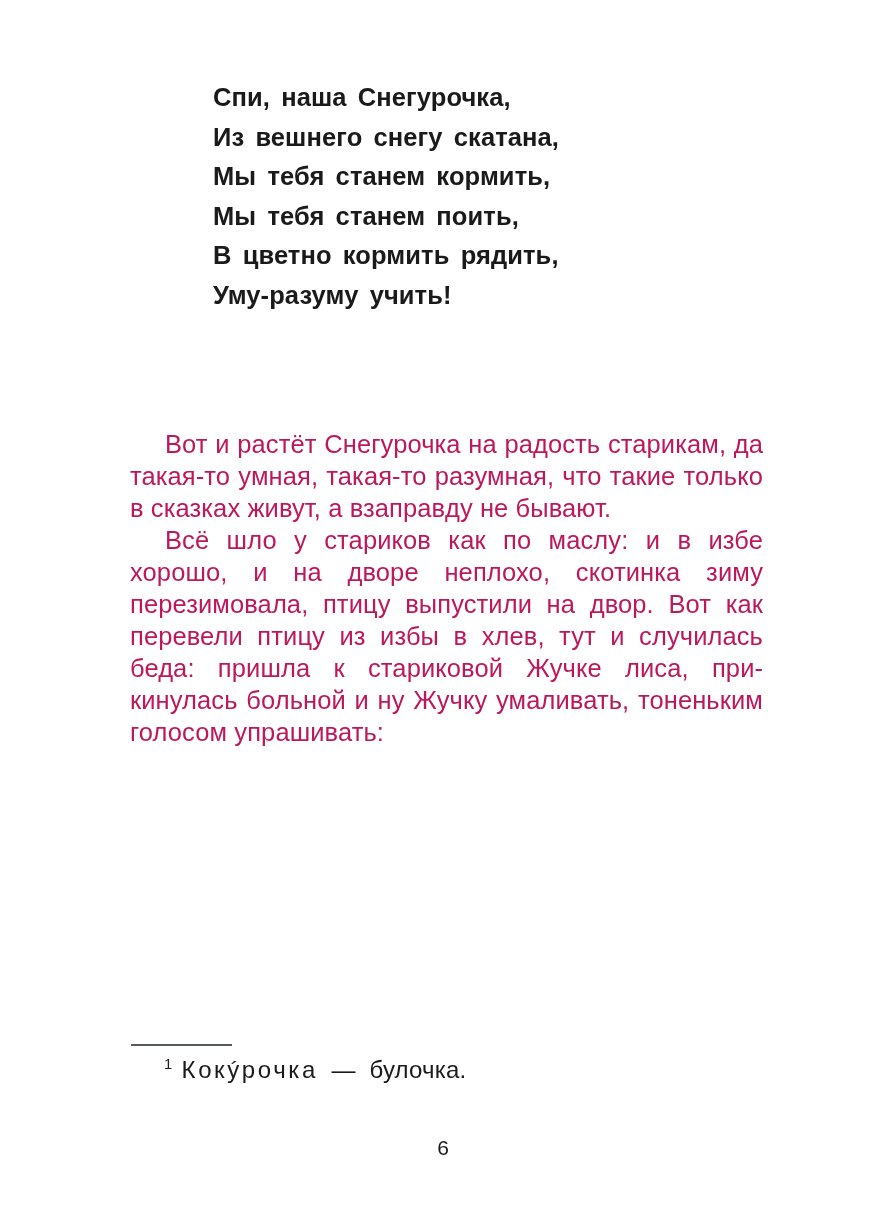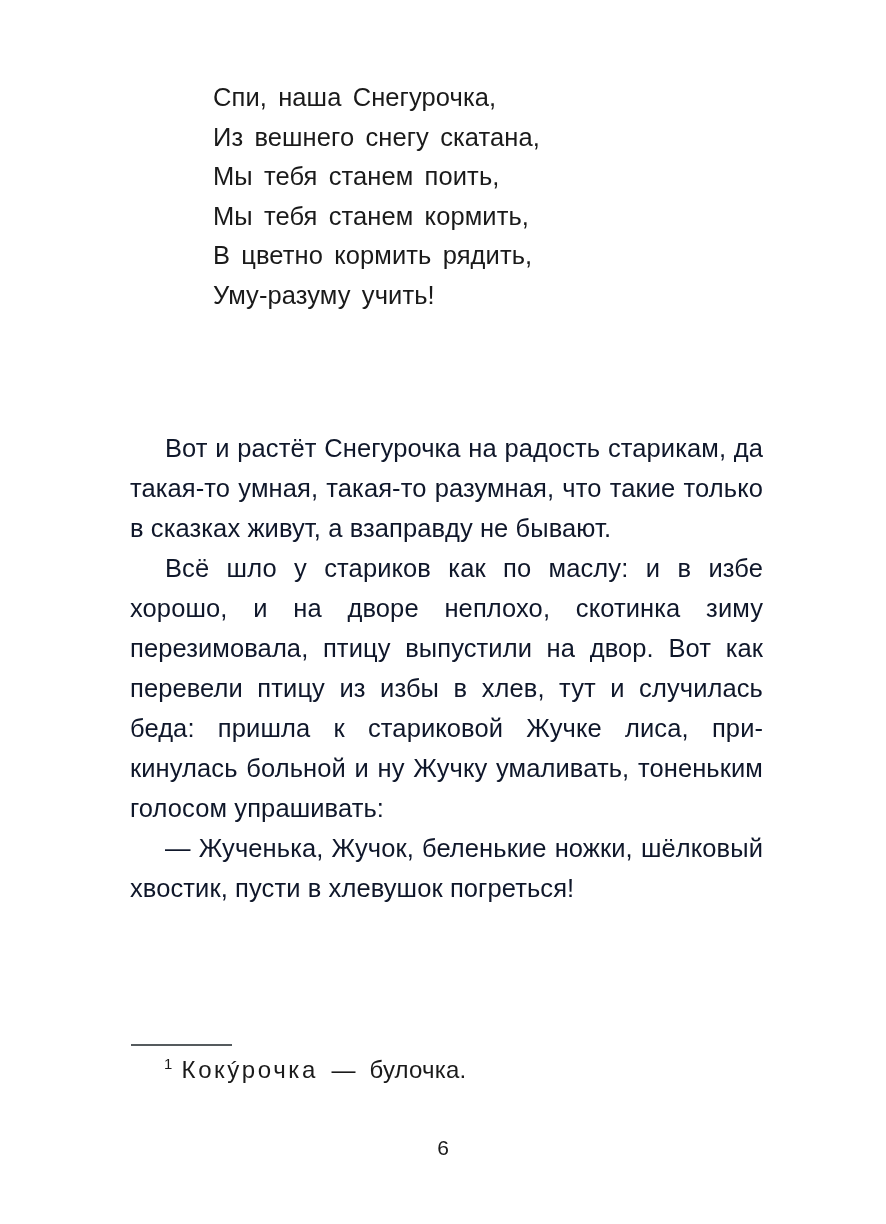--- a/index.html
+++ b/index.html
@@ -21,20 +21,21 @@
     inset: 0;
     background: #ffffff;
   }
 
   
   .poem {
     position: absolute;
     left: 213px;
     top: 78px;
     width: 560px;
+    font-weight: bold;
   }
   .poem-line {
     font-size: 25.5px;
     line-height: 39.5px;
     letter-spacing: 0.1px;
     word-spacing: 4px;
     white-space: pre;
     color: #1a1a1a;
   }
   .poem-line sup {
@@ -47,26 +48,26 @@
   
   .prose {
     position: absolute;
     left: 130px;
     top: 428px;
     width: 633px;
   }
   .prose p {
     margin: 0;
     font-size: 25.5px;
-    line-height: 40px;
+    line-height: 32px;
     text-align: justify;
     text-justify: inter-word;
     text-indent: 35px;
     letter-spacing: 0.1px;
-    color: #0f172a;
+    color: #be185d;
   }
   .prose p.last-line-natural {
     text-align-last: left;
   }
 
   
   .footnote {
     position: absolute;
     left: 130px;
     top: 1044px;
@@ -109,30 +110,29 @@
   }
 </style>
 </head>
 <body>
 
 <div class="page">
 
   <div class="poem">
     <div class="poem-line"><span>Спи, наша Снегурочка,</span></div>
     <div class="poem-line"><span>Из вешнего снегу скатана,</span></div>
+    <div class="poem-line"><span>Мы тебя станем кормить,</span></div>
     <div class="poem-line"><span>Мы тебя станем поить,</span></div>
-    <div class="poem-line"><span>Мы тебя станем кормить,</span></div>
     <div class="poem-line"><span>В цветно кормить рядить,</span></div>
     <div class="poem-line"><span>Уму-разуму учить!</span></div>
   </div>
 
   <div class="prose">
     <p class="last-line-natural">Вот и растёт Снегурочка на радость старикам, да такая-то умная, такая-то разумная, что такие только в сказках живут, а взаправду не бывают.</p>
     <p class="last-line-natural">Всё шло у стариков как по маслу: и в избе хорошо, и на дворе неплохо, ско­тинка зиму перезимовала, птицу выпу­стили на двор. Вот как перевели птицу из избы в хлев, тут и случилась беда: пришла к стариковой Жучке лиса, при­кинулась больной и ну Жучку умаливать, тоненьким голосом упрашивать:</p>
-    <p class="last-line-natural">— Жученька, Жучок, беленькие нож­ки, шёлковый хвостик, пусти в хлеву­шок погреться!</p>
   </div>
 
   <div class="footnote">
     <div class="footnote-rule"></div>
     <div class="footnote-text"><span class="fn-marker">1</span><span class="fn-term"> Кокýрочка</span><span class="fn-def">  —</span><span class="fn-def">  булочка.</span></div>
   </div>
 
   <div class="folio">6</div>
 
 </div>

